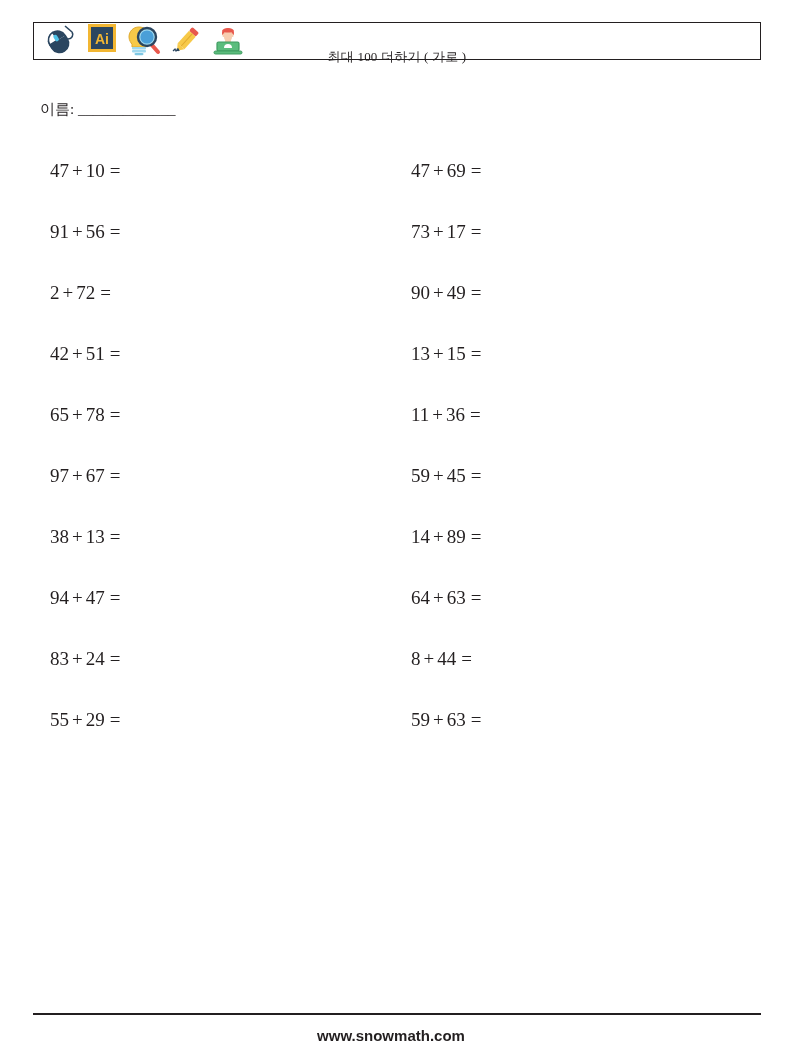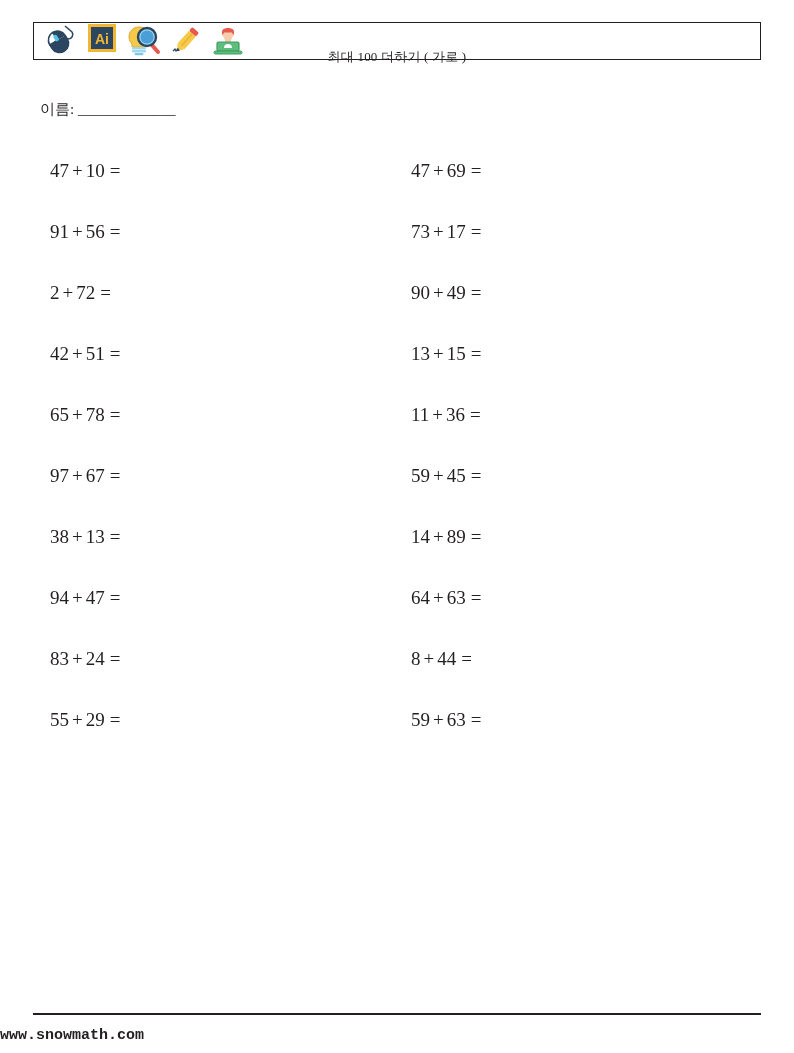--- a/index.html
+++ b/index.html
@@ -117,22 +117,22 @@
     top: 1013px;
     width: 728px;
     height: 2px;
     background: #231f20;
   }
   .footer-text {
     position: absolute;
     left: 0;
     right: 12px;
     top: 1027px;
-    text-align: left;
-    font-family: Liberation Mono, monospace;
+    text-align: center;
+    font-family: Liberation Sans, sans-serif;
     font-weight: bold;
     font-size: 15px;
     color: #231f20;
   }
 </style>
 </head>
 <body>
 
 <div class="header-bar">
 

